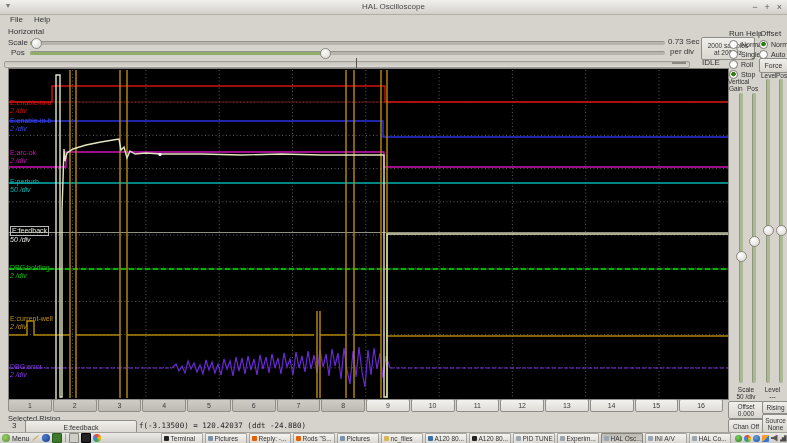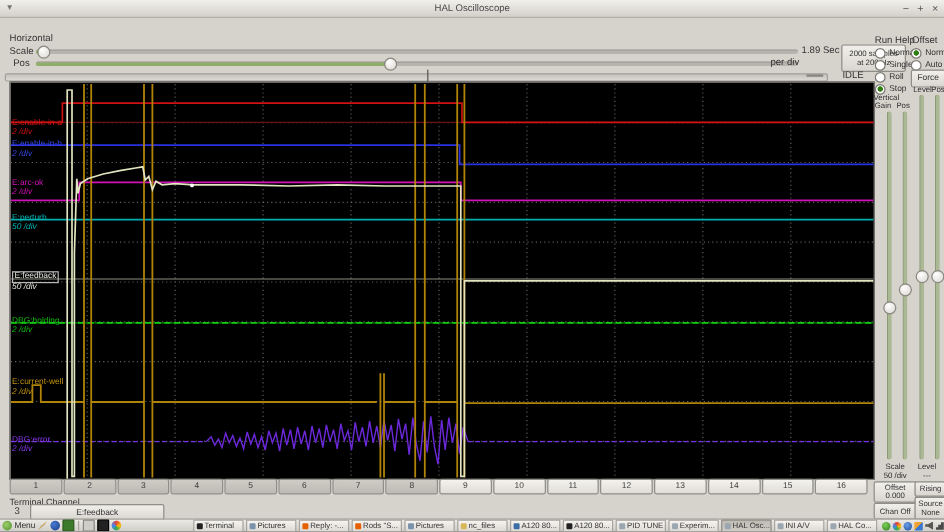--- a/index.html
+++ b/index.html
@@ -71,37 +71,41 @@
 <body>
 
 <div id="app">
 
   <div class="abs titlebar">
     <span class="abs corner-icon">▾</span>
     <span class="title">HAL Oscilloscope</span>
     <span class="abs winctl"><span>−</span><span>+</span><span>×</span></span>
   </div>
 
+  <div class="abs menubar" style="width:787px;">
+    <span class="menu-item" style="left:10px;">File</span>
+    <span class="menu-item" style="left:34px;">Help</span>
+  </div>
 
   <div class="abs lbl" style="left:8px;top:27px;">Horizontal</div>
 
   <div class="abs lbl" style="left:8px;top:38px;">Scale</div>
   <div class="abs htrack" style="left:30px;top:41px;width:635px;">
     <div class="hfill" style="width:6px;"></div>
   </div>
   <div class="abs thumb" style="left:31px;top:38px;"></div>
 
   <div class="abs lbl" style="left:11px;top:48px;">Pos</div>
   <div class="abs htrack" style="left:30px;top:51px;width:635px;">
     <div class="hfill" style="width:295px;"></div>
   </div>
   <div class="abs thumb" style="left:320px;top:48px;"></div>
 
-  <div class="abs lbl" style="left:668px;top:37px;">1.89 Sec</div>
-  <div class="abs lbl" style="left:642px;top:47px;">per div</div>
+  <div class="abs lbl" style="left:668px;top:37px;">0.73 Sec</div>
+  <div class="abs lbl" style="left:670px;top:47px;">per div</div>
 
   <div class="abs btn btn2l small" style="left:701px;top:37px;width:52px;height:21px;">
     <span>2000 samples</span>
     <span>at 200 Hz</span>
   </div>
 
   <div class="abs recbar"></div>
   <div class="abs rectick"></div>
   <div class="abs rechandle"></div>
   <div class="abs lbl" style="left:702px;top:58px;">IDLE</div>
@@ -266,23 +270,24 @@
       <div class="chbtn off">9</div>
       <div class="chbtn off">10</div>
       <div class="chbtn off">11</div>
       <div class="chbtn off">12</div>
       <div class="chbtn off">13</div>
       <div class="chbtn off">14</div>
       <div class="chbtn off">15</div>
       <div class="chbtn off">16</div>
     </div>
 
-  <div class="abs lbl" style="left:8px;top:414px;font-size:7.5px;">Terminal Channel</div>
+  <div class="abs lbl" style="left:8px;top:414px;font-size:7.5px;">Selected Rising</div>
   <div class="abs lbl" style="left:12px;top:421px;">3</div>
   <div class="abs btn" style="left:25px;top:420px;width:110px;height:12px;font-size:7px;">E:feedback</div>
+  <div class="abs readout" style="left:139px;top:421px;">f(-3.13500) = 120.42037 (ddt -24.880)</div>
 
   <div id="taskbar">
     <div class="tb-menu">
       <span class="tb-launch" style="background:radial-gradient(circle at 40% 40%,#9ed06a,#4c8f2c);border-radius:50%;"></span>
       <span>Menu</span>
     </div>
     <span id="tb-launchers" style="display:flex;align-items:center;gap:2px;">
         <span class="tb-launch" style="background: rgb(200, 169, 106); clip-path: polygon(0px 100%, 30% 55%, 100% 0px, 70% 45%);"></span>
         <span class="tb-launch" style="background: radial-gradient(circle at 35% 35%, rgb(74, 122, 208), rgb(22, 58, 138)); border-radius: 50%;"></span>
         <span class="tb-launch" style="background: rgb(59, 122, 42); border: 1px solid rgb(42, 90, 28);"></span>

